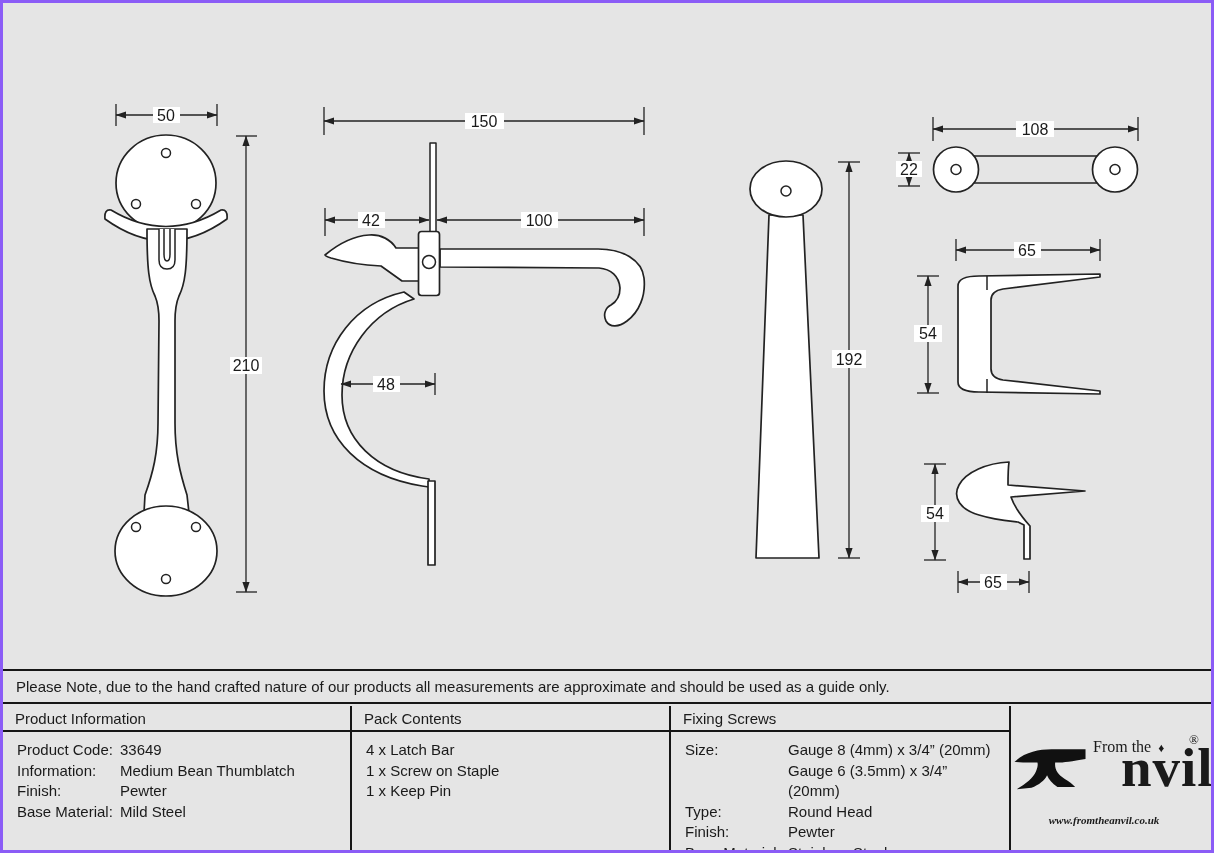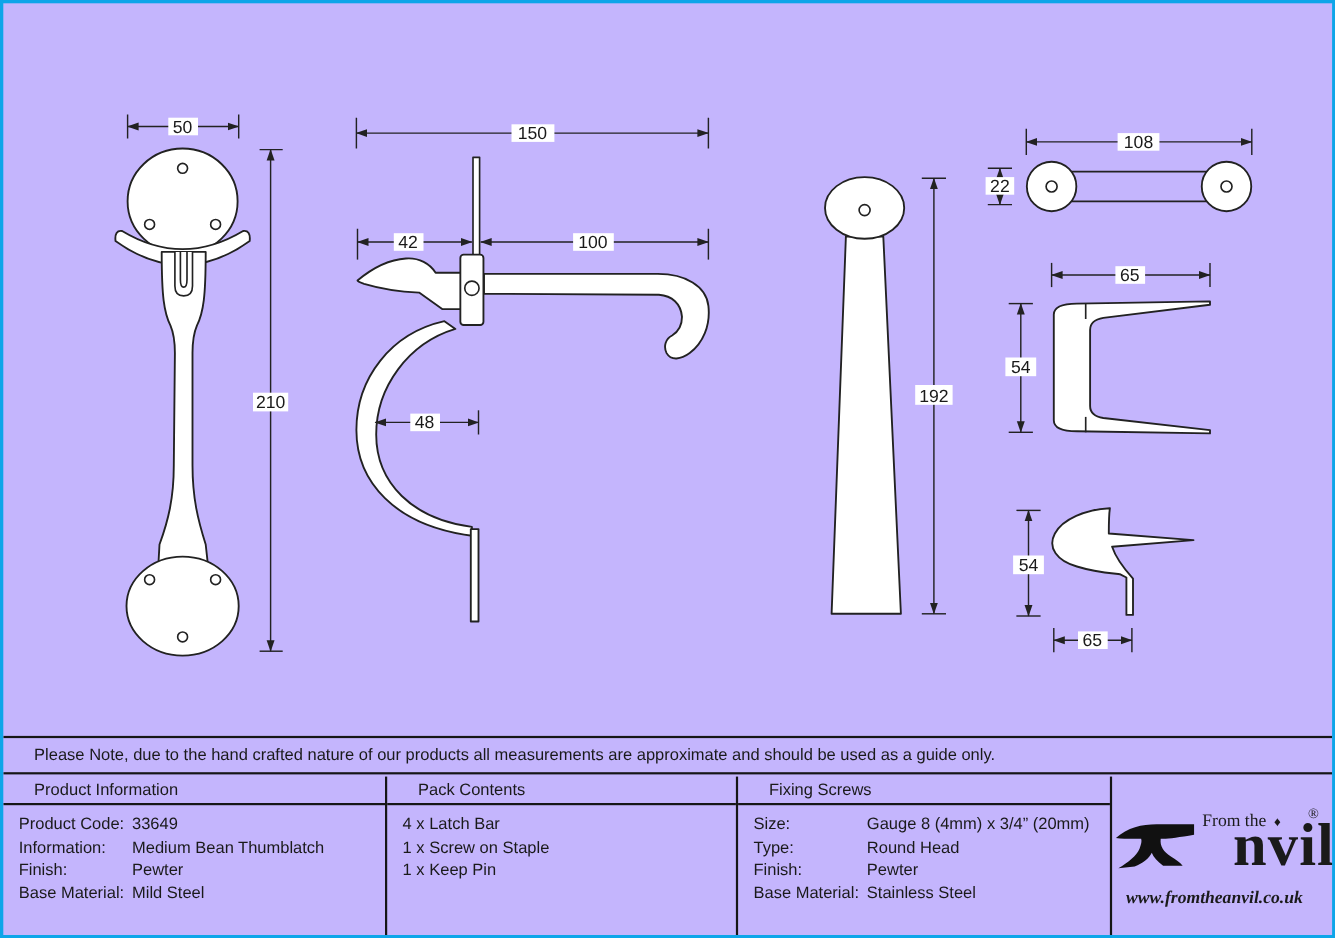--- a/index.html
+++ b/index.html
@@ -1,54 +1,54 @@
 <!DOCTYPE html>
 <html><head>
 <meta charset="utf-8">
 <style>
   html,body{margin:0;padding:0;background:#fff;}
   .sheet{
     position:relative; width:1214px; height:853px; box-sizing:border-box;
-    background:#c4b5fd; border:3px solid #0ea5e9;
+    background:#e5e5e5; border:3px solid #8b5cf6;
     font-family:"Liberation Sans", sans-serif; color:#1a1a1a;
     overflow:hidden;
   }
   .drawing-area{position:absolute; left:0; top:0; width:1208px; height:666px; border-bottom:2px solid #161616;}
   .drawing-area svg{position:absolute; inset:0; width:100%; height:100%;}
 
   .note-bar{
     position:absolute; left:0; top:668px; width:1208px; height:33px;
     border-bottom:2px solid #161616; box-sizing:border-box;
-    display:flex; align-items:center; padding-left:28px; font-size:15px;
+    display:flex; align-items:center; padding-left:13px; font-size:15px;
   }
 
   .info-table{position:absolute; left:0; top:703px; width:1208px; height:144px;}
   .col{position:absolute; top:0; bottom:0; box-sizing:border-box; border-right:2px solid #161616;}
   .col-product{left:0; width:349px;}
   .col-pack{left:349px; width:319px;}
   .col-fixing{left:668px; width:340px;}
   .col-logo{left:1008px; width:180px; border-right:none;}
   .col-header{
     height:26px; border-bottom:2px solid #161616; box-sizing:border-box;
-    display:flex; align-items:center; padding-left:28px; font-size:15px;
+    display:flex; align-items:center; padding-left:12px; font-size:15px;
   }
   .col-body{padding:8px 8px 0 14px; font-size:15px; line-height:20.5px;}
   .kv{display:flex;}
   .kv .k{width:103px; flex:0 0 103px;}
   .pack-item{white-space:nowrap;}
 
   
   .logo-box{position:relative; width:186px; height:120px; margin:12px auto 0 auto;}
   .anvil-icon{position:absolute; left:2px; top:24px; width:74px; height:56px;}
   .from-the{position:absolute; left:82px; top:20px; font-family:"Liberation Serif",serif; font-size:16px; white-space:nowrap;}
   .from-the .diamond{font-size:12px; margin-left:7px;}
   .brand{position:absolute; left:76px; top:22px; font-family:"Liberation Serif",serif; font-weight:bold; font-size:55px; letter-spacing:1px; line-height:1;margin-left:34px;}
   .reg{position:absolute; right:-2px; top:14px; font-size:13px; font-family:"Liberation Serif",serif;}
   .website{position:absolute; left:-6px; right:-6px; bottom:12px; text-align:center;
-    font-family:"Liberation Serif",serif; font-style:italic; font-size:16px; font-weight:bold; white-space:nowrap;}
+    font-family:"Liberation Serif",serif; font-style:italic; font-size:11px; font-weight:bold; white-space:nowrap;}
 
   
   .part{fill:#fff; stroke:#222; stroke-width:1.7; stroke-linejoin:round;}
   .thin{fill:#fff; stroke:#222; stroke-width:1.5; stroke-linejoin:round;}
   .dim{stroke:#222; stroke-width:1.3; fill:none;}
   .tick{stroke:#222; stroke-width:1.3;}
   .dimbg{fill:#fff;}
   .dimtext{font-family:"Liberation Sans",sans-serif; font-size:16px; fill:#1a1a1a; text-anchor:middle;}
 </style>
 </head>
@@ -270,20 +270,21 @@
 
     <div class="col col-fixing">
       <div class="col-header">Fixing Screws</div>
       <div class="col-body">
         <div class="kv">
           <span class="k">Size:</span>
           <span class="v">Gauge 8 (4mm) x 3/4” (20mm)</span>
         </div>
         <div class="kv">
           <span class="k"></span>
+          <span class="v">Gauge 6 (3.5mm) x 3/4” (20mm)</span>
         </div>
         <div class="kv">
           <span class="k">Type:</span>
           <span class="v">Round Head</span>
         </div>
         <div class="kv">
           <span class="k">Finish:</span>
           <span class="v">Pewter</span>
         </div>
         <div class="kv">

